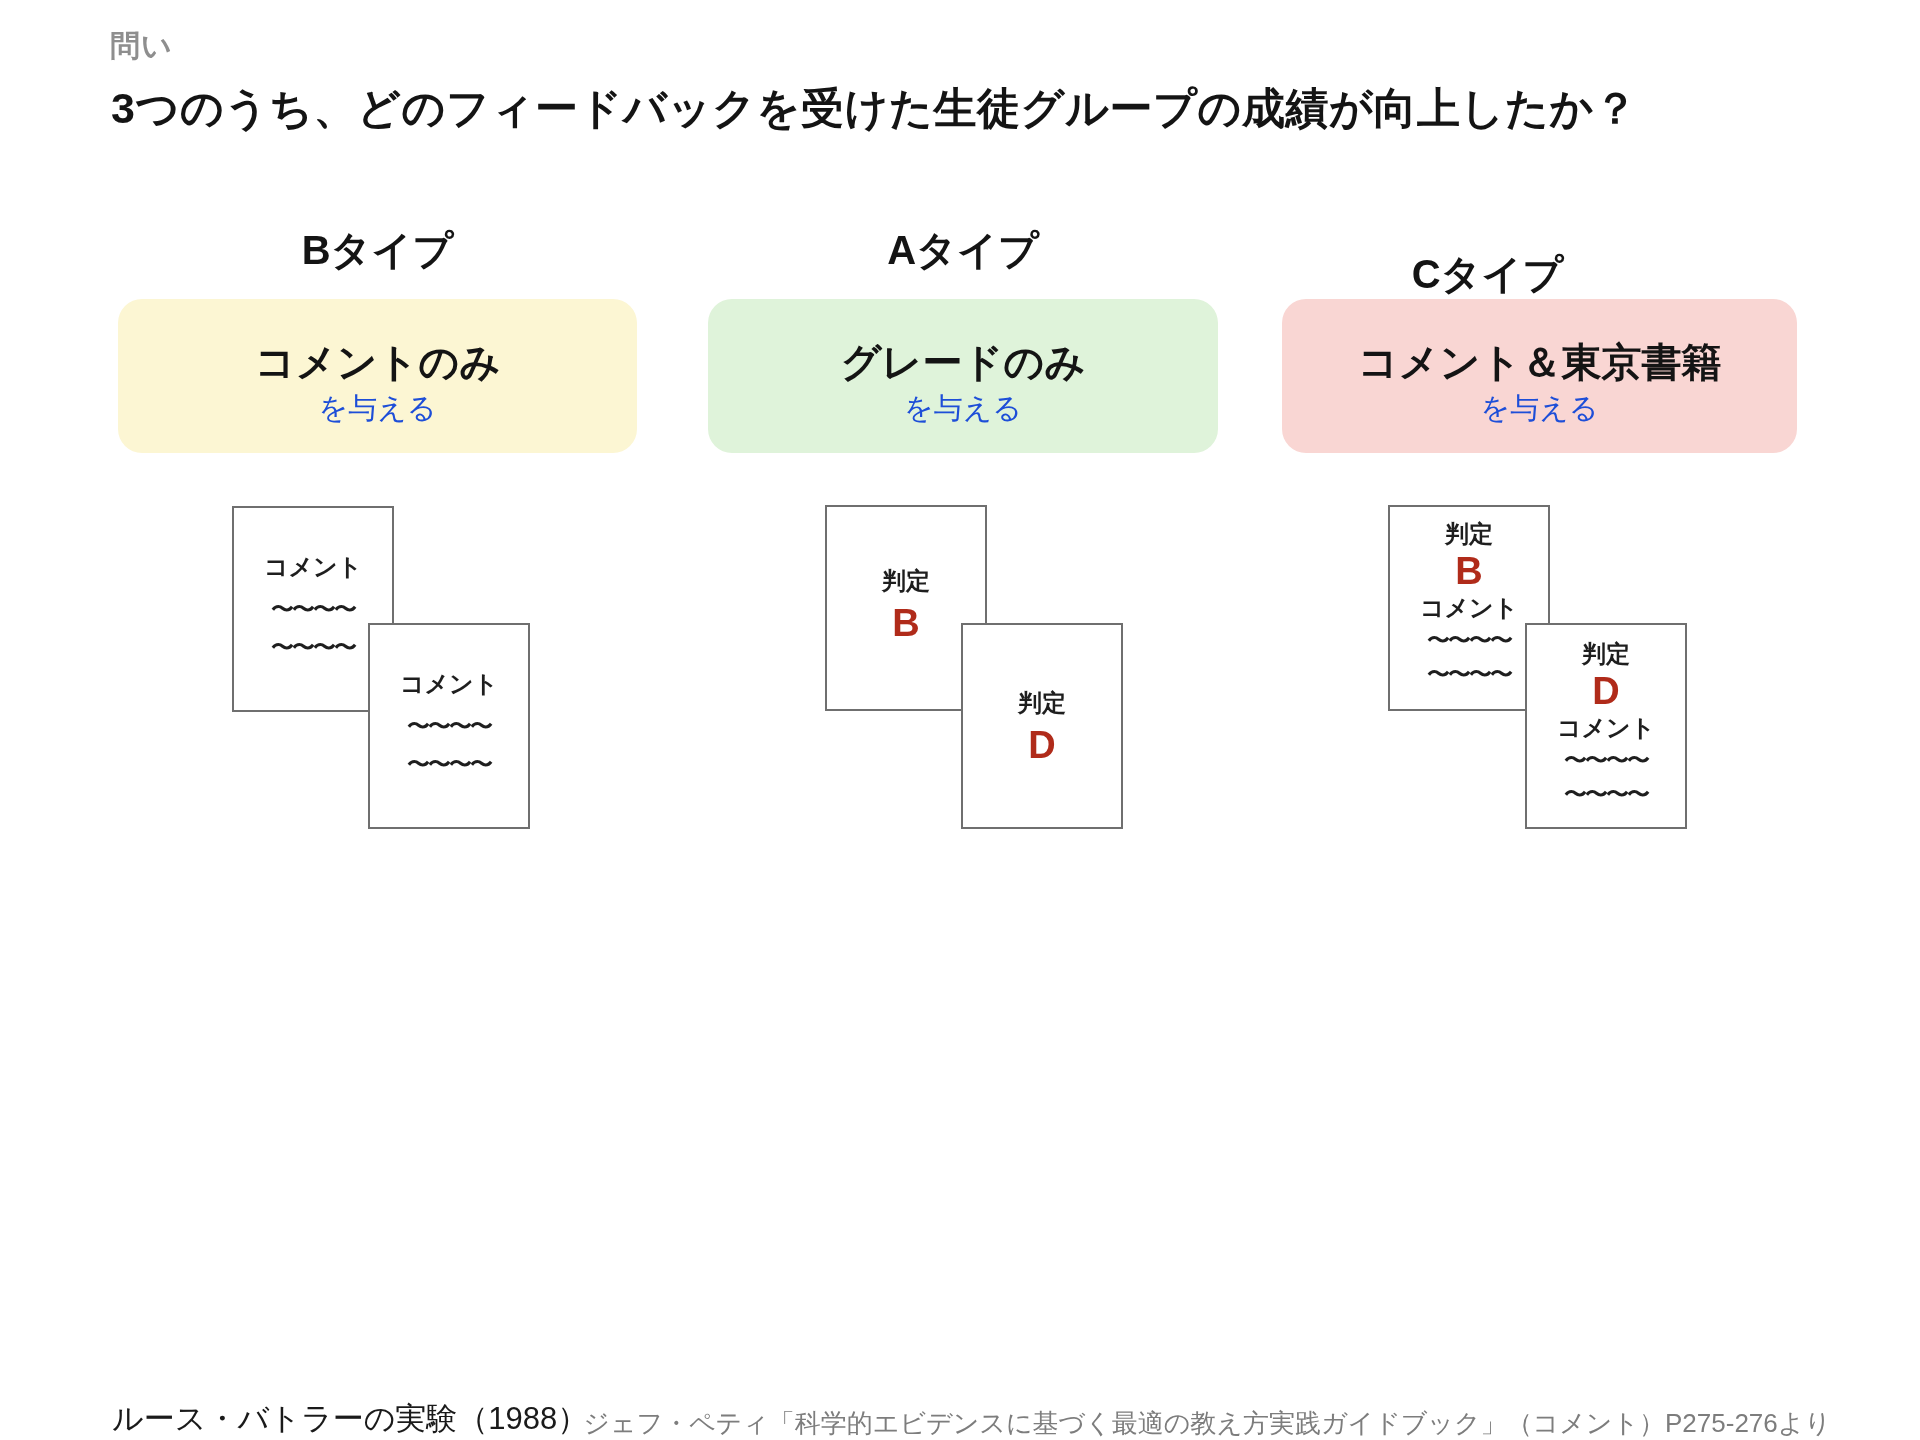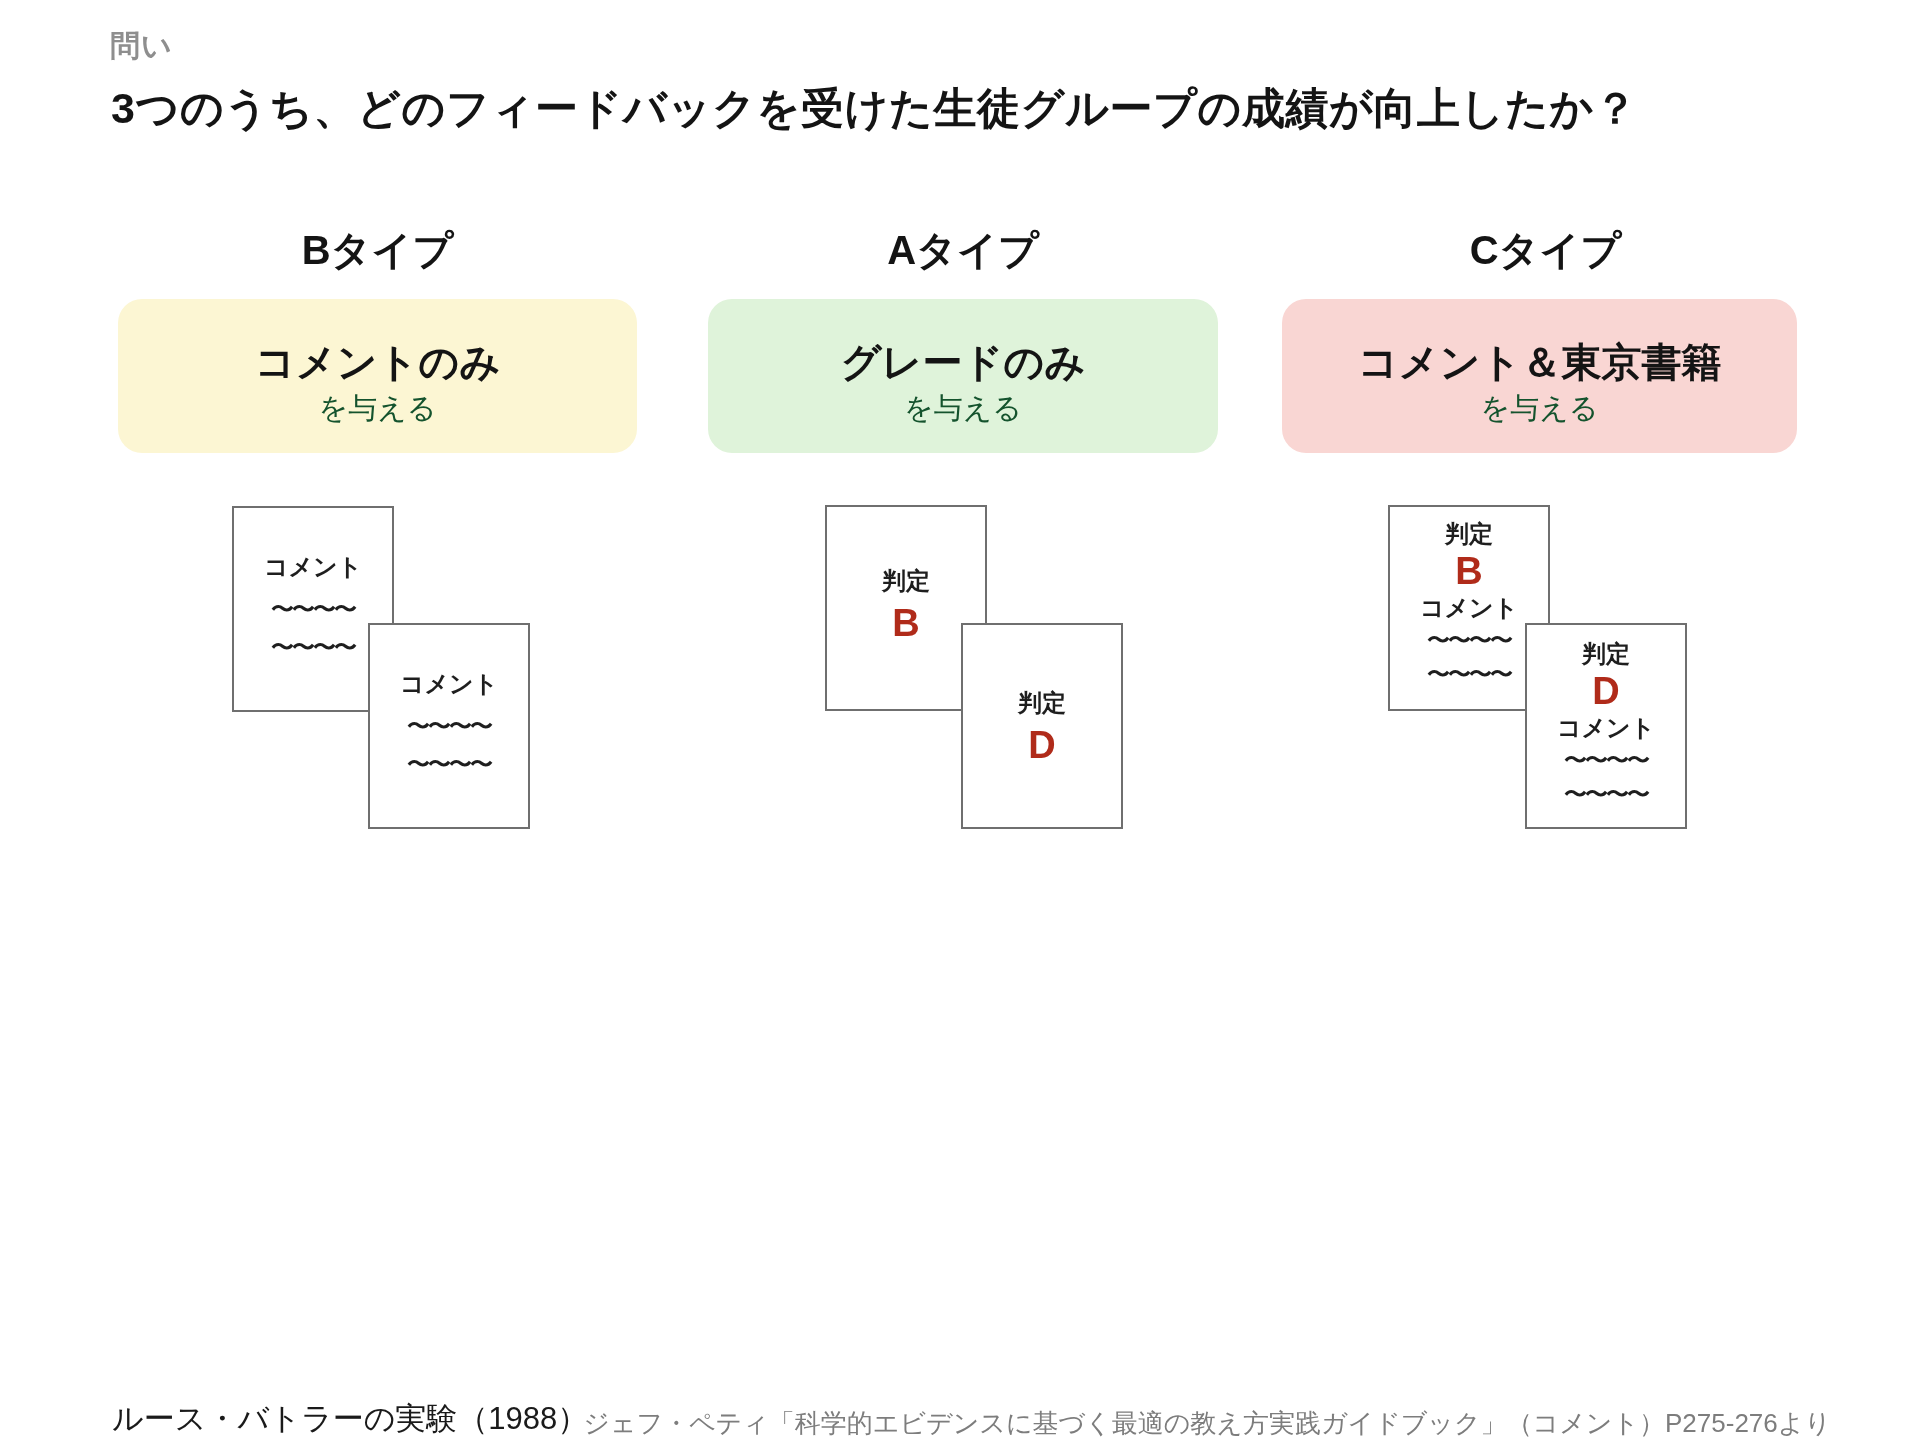--- a/index.html
+++ b/index.html
@@ -37,21 +37,21 @@
     position: absolute;
     top: 226px;
     font-size: 40px;
     font-weight: 700;
     color: #141414;
     text-align: center;
     line-height: 48px;
   }
   .col-header.a { left: 118px; width: 519px; }
   .col-header.b { left: 708px; width: 510px; }
-  .col-header.c { left: 1288px; width: 515px; }
+  .col-header.c { left: 1230px; width: 515px; margin-top: 24px; }
 
   
   .fbox {
     position: absolute;
     top: 299px;
     height: 154px;
     border-radius: 24px;
     display: flex;
     flex-direction: column;
     align-items: center;
@@ -66,21 +66,21 @@
     font-size: 40px;
     font-weight: 700;
     color: #141414;
     line-height: 48px;
     white-space: nowrap;
     margin-top: 12px;
   }
   .fbox .sub {
     font-size: 29px;
     font-weight: 400;
-    color: #14532d;
+    color: #1d4ed8;
     line-height: 36px;
   }
 
   
   .paper {
     position: absolute;
     width: 162px;
     height: 206px;
     background: #ffffff;
     border: 2px solid var(--paper-border, #6f6f6f);

